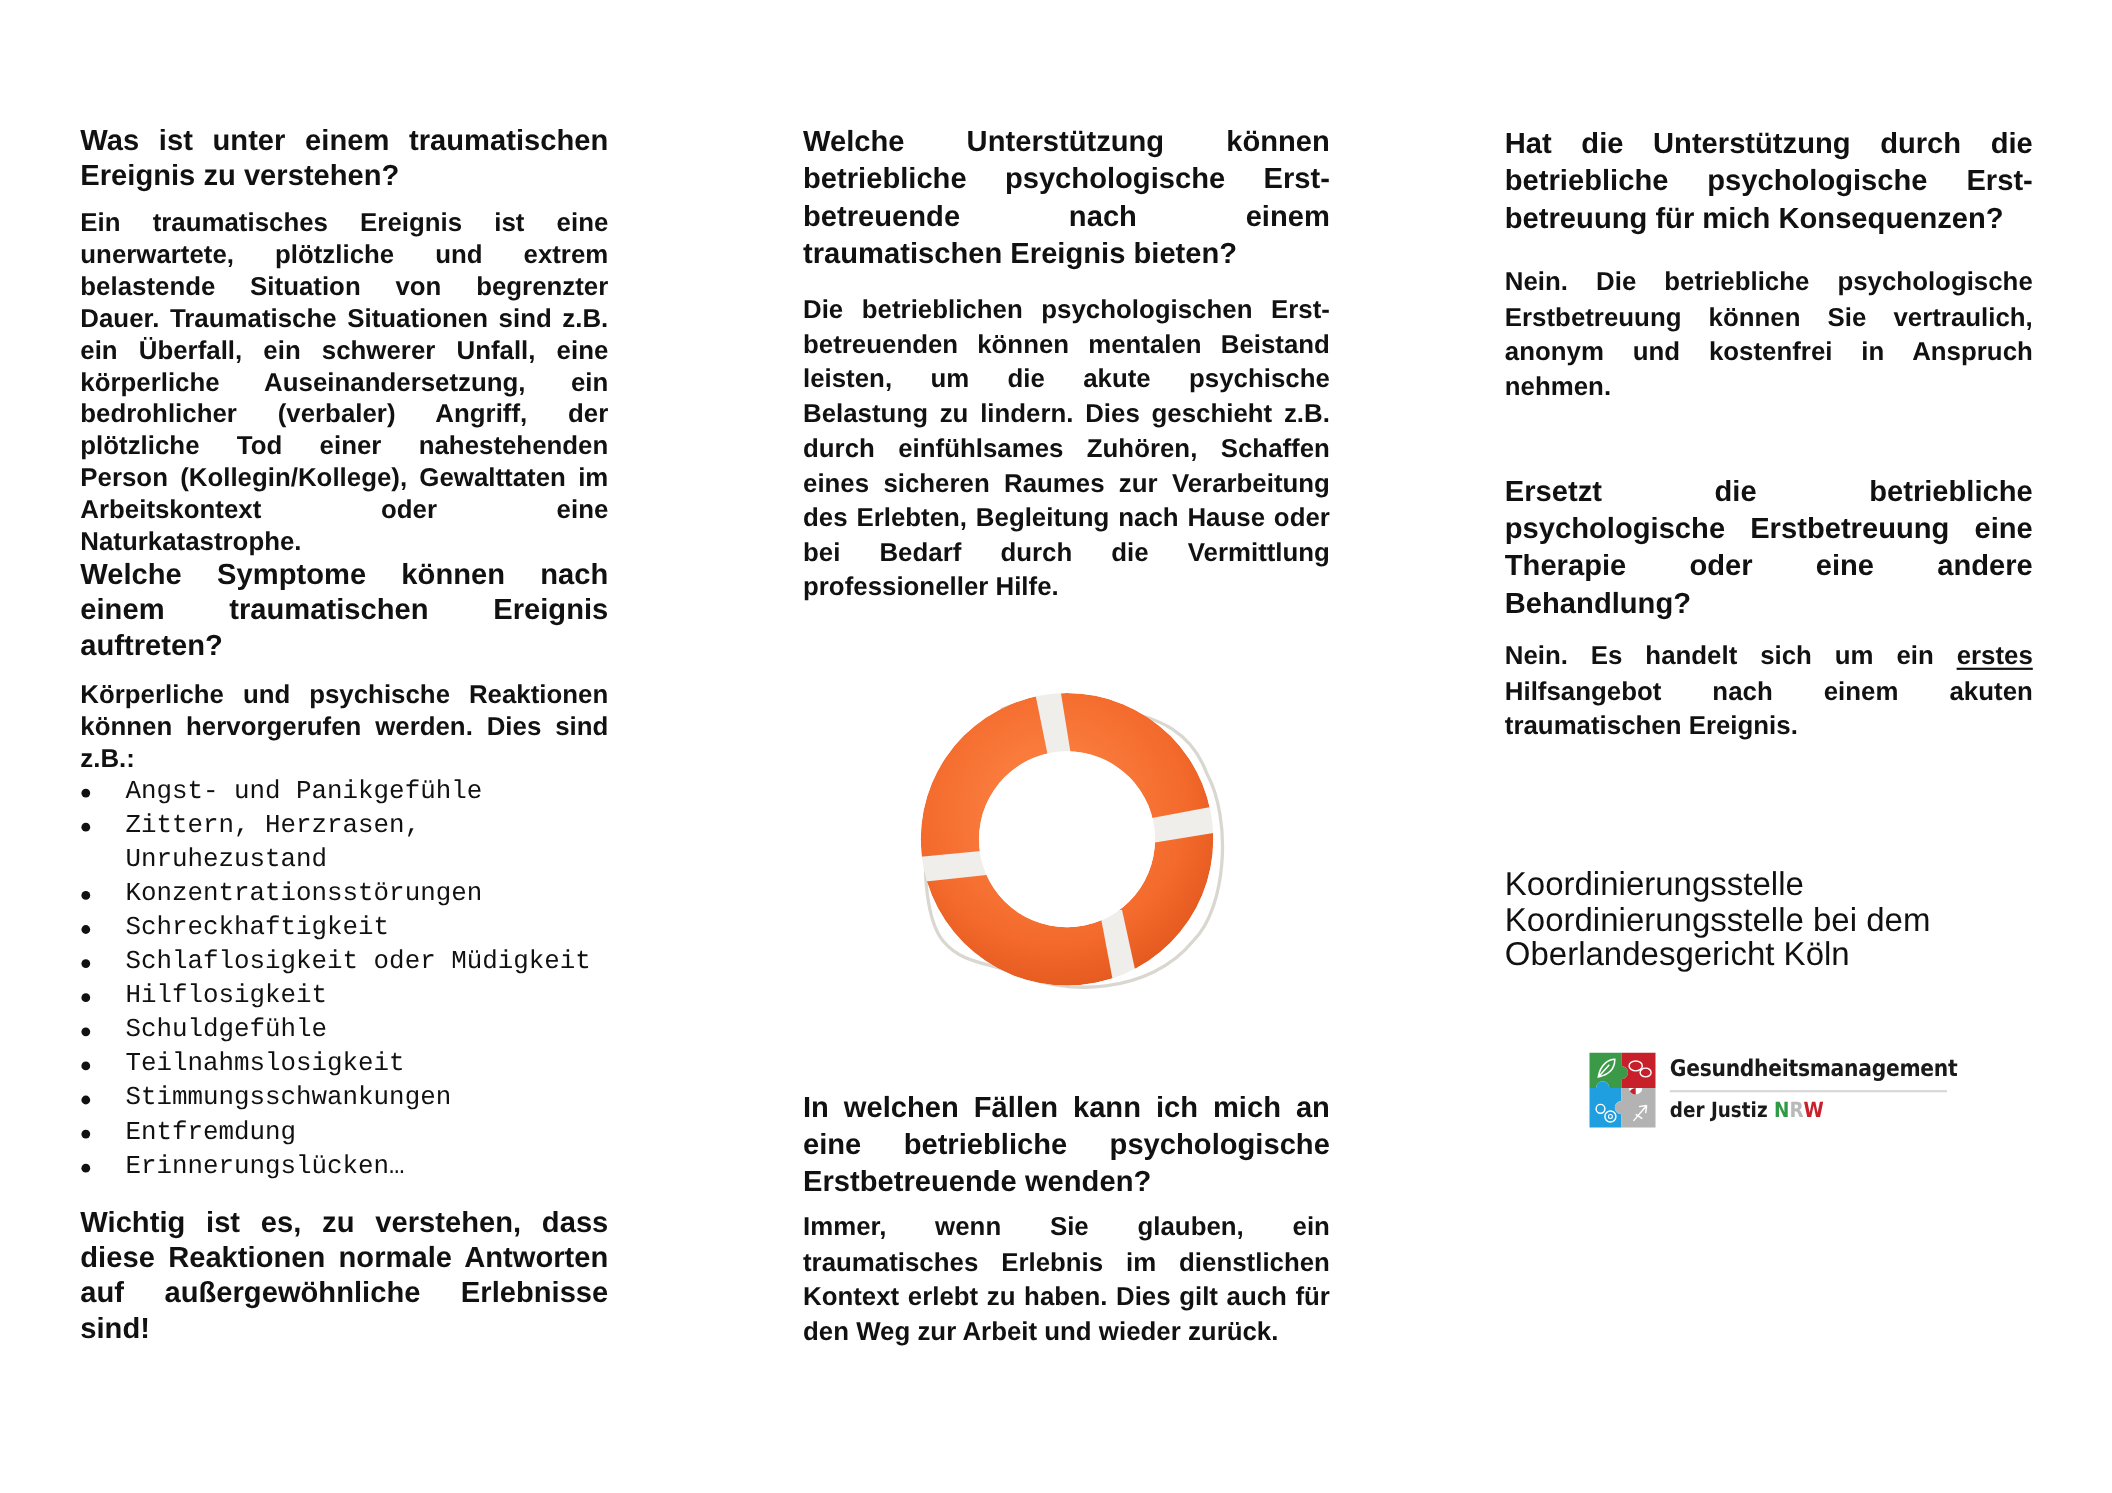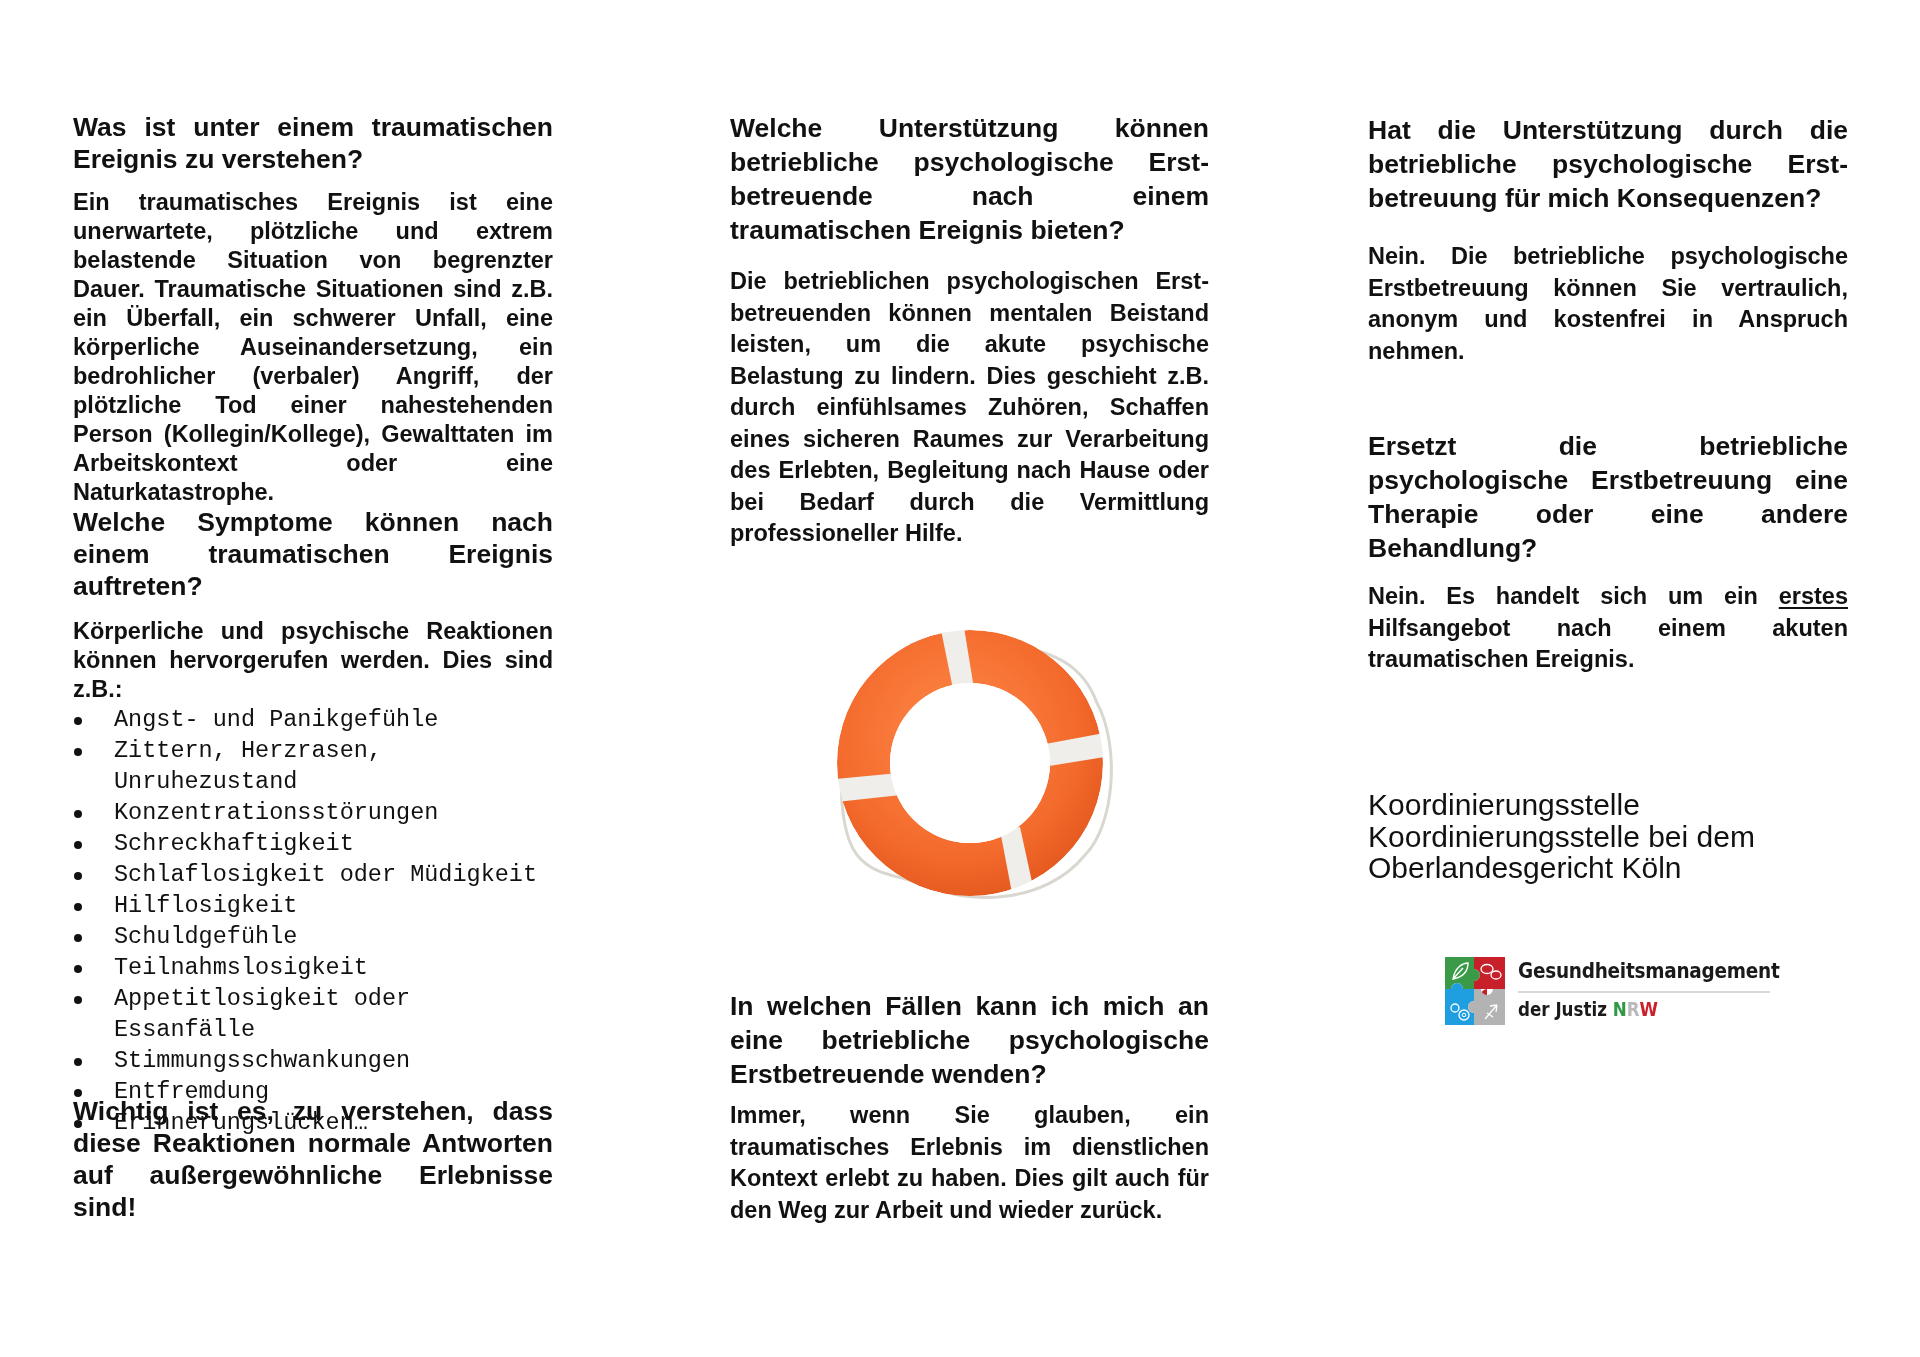--- a/index.html
+++ b/index.html
@@ -52,21 +52,20 @@
   <div class="block" style="top:704px;">
     <ul class="symptoms" id="symptom-list">
         <li><span class="dot"></span><span>Angst- und Panikgefühle</span></li>
         <li><span class="dot"></span><span>Zittern, Herzrasen, Unruhezustand</span></li>
         <li><span class="dot"></span><span>Konzentrationsstörungen</span></li>
         <li><span class="dot"></span><span>Schreckhaftigkeit</span></li>
         <li><span class="dot"></span><span>Schlaflosigkeit oder Müdigkeit</span></li>
         <li><span class="dot"></span><span>Hilflosigkeit</span></li>
         <li><span class="dot"></span><span>Schuldgefühle</span></li>
         <li><span class="dot"></span><span>Teilnahmslosigkeit</span></li>
-        <li><span class="dot"></span><span>Appetitlosigkeit oder Essanfälle</span></li>
         <li><span class="dot"></span><span>Stimmungsschwankungen</span></li>
         <li><span class="dot"></span><span>Entfremdung</span></li>
         <li><span class="dot"></span><span>Erinnerungslücken…</span></li>
       </ul>
   </div>
   <div class="block" style="top:1095px;">
     <h2 class="just-all-last">Wichtig ist es, zu verstehen, dass diese Reaktionen normale Antworten auf außergewöhnliche Erlebnisse sind!</h2>
   </div>
 </div>
 

